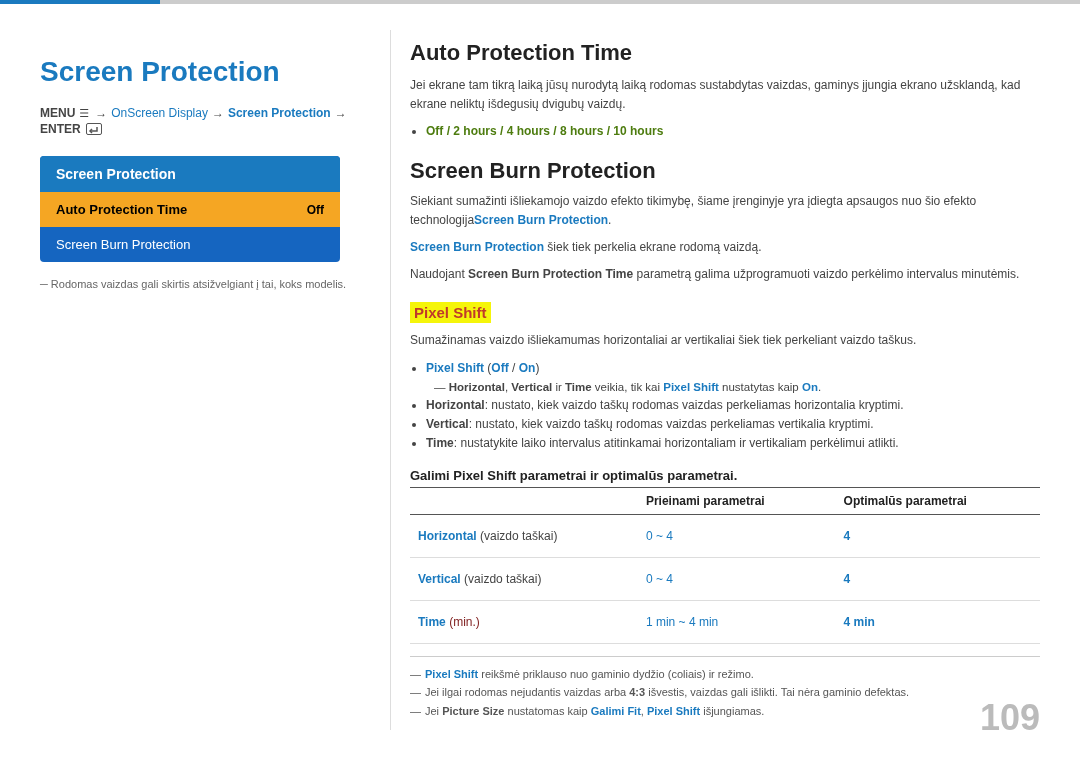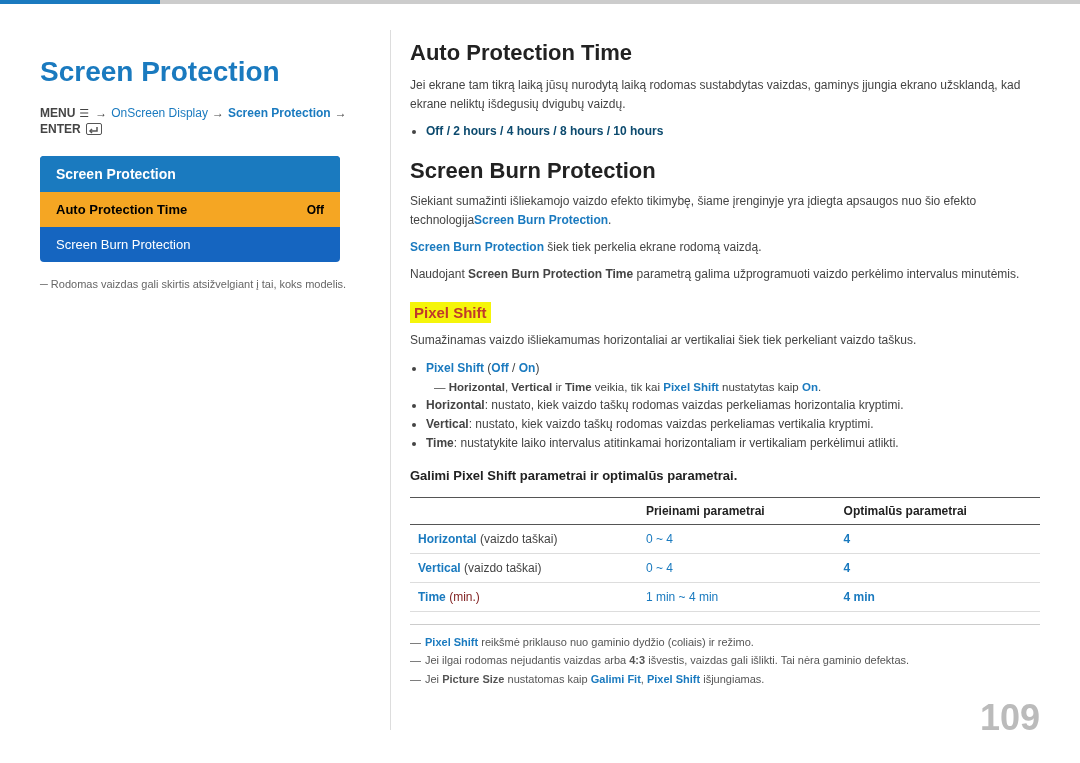--- a/index.html
+++ b/index.html
@@ -123,21 +123,21 @@
 
     .bullet-list {
       margin: 0 0 14px 16px;
     }
     .bullet-list li {
       font-size: 12px;
       color: #444;
       list-style: disc;
       line-height: 1.6;
     }
-    .blue-link { color: #0c4a6e; }
+    .blue-link { color: #4d7c0f; }
     .bold { font-weight: bold; }
 
     .sub-section {
       margin-top: 16px;
     }
     .sub-section h2 {
       font-size: 22px;
       font-weight: bold;
       color: #222;
       margin-bottom: 8px;
@@ -153,21 +153,21 @@
       margin: 10px 0 8px 0;
     }
 
     .table-section {
       margin-top: 14px;
     }
     .table-section .table-title {
       font-size: 13px;
       font-weight: bold;
       color: #222;
-      margin-bottom: 14px;
+      margin-bottom: 4px;
     }
 
     table {
       width: 100%;
       border-collapse: collapse;
       font-size: 12px;
     }
     table thead tr {
       border-top: 1.5px solid #555;
       border-bottom: 1.5px solid #555;
@@ -178,21 +178,21 @@
       font-weight: bold;
       color: #222;
     }
     table thead th:first-child {
       text-align: left;
     }
     table tbody tr {
       border-bottom: 1px solid #ddd;
     }
     table tbody td {
-      padding: 7px 8px;
+      padding: 14px 8px;
       color: #444;
       font-size: 12px;
       margin-top: 44px;
     }
     table tbody td.opt-val {
       color: #1a7abf;
       font-weight: bold;
     }
     table tbody td.range-val {
       color: #1a7abf;

